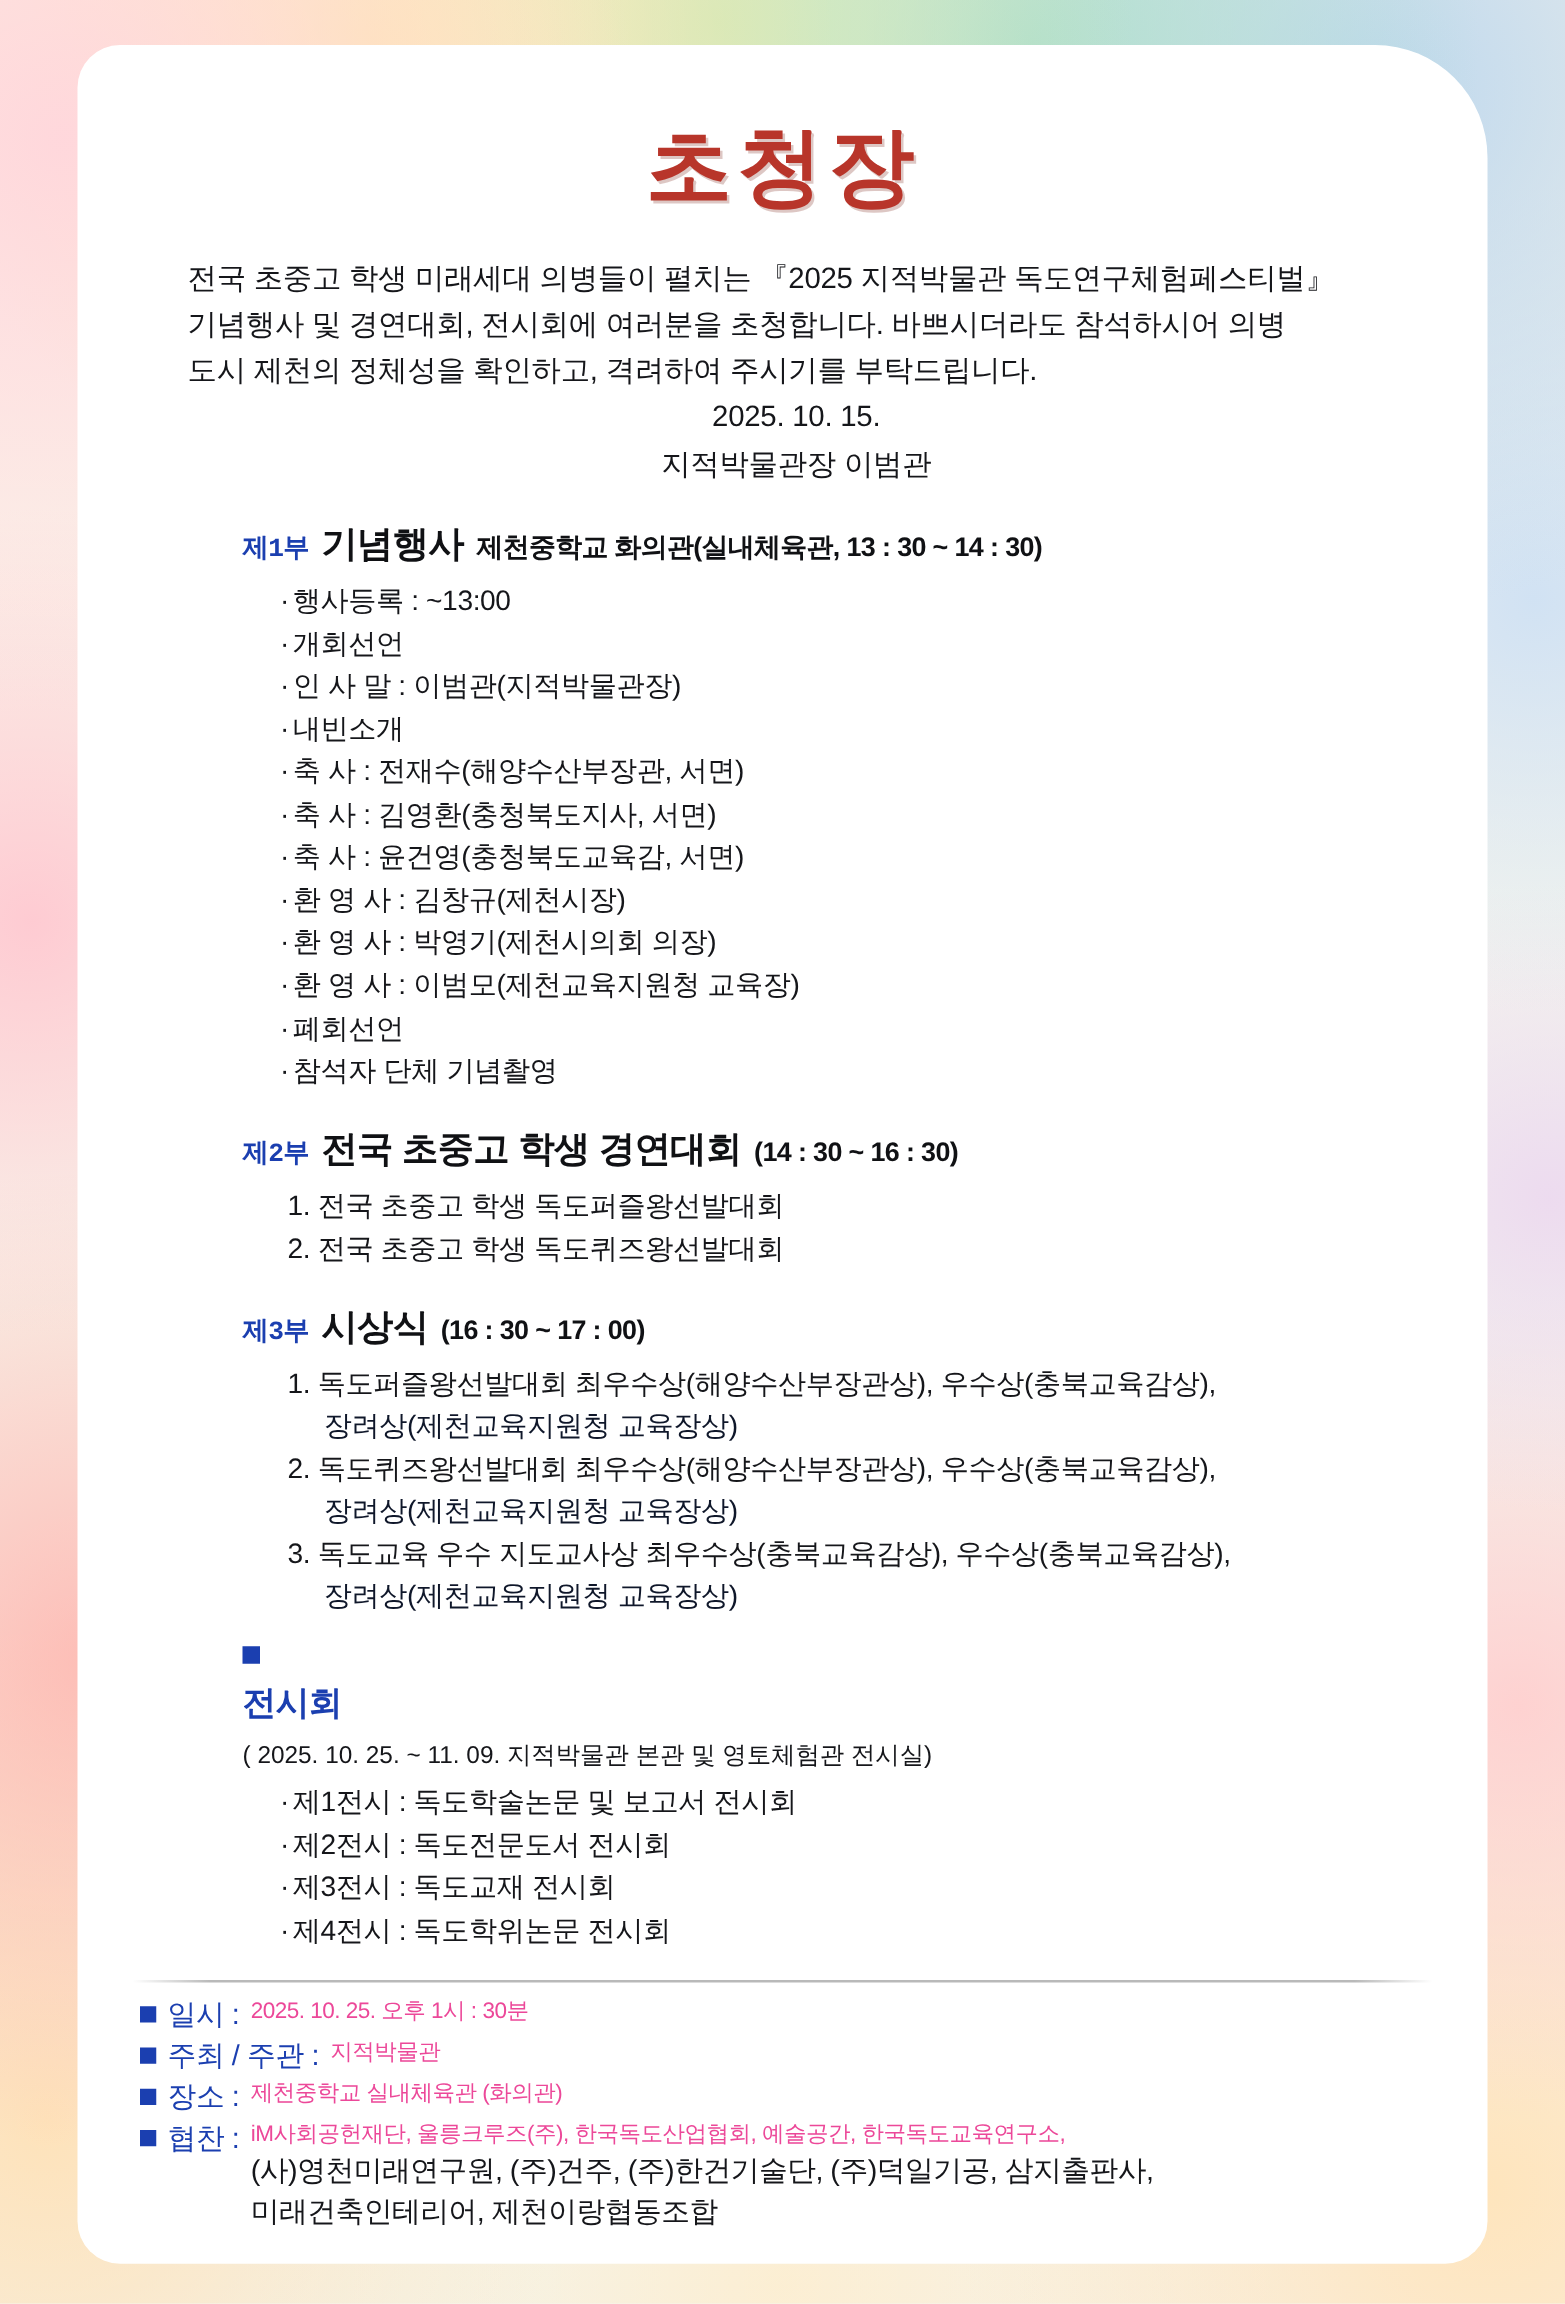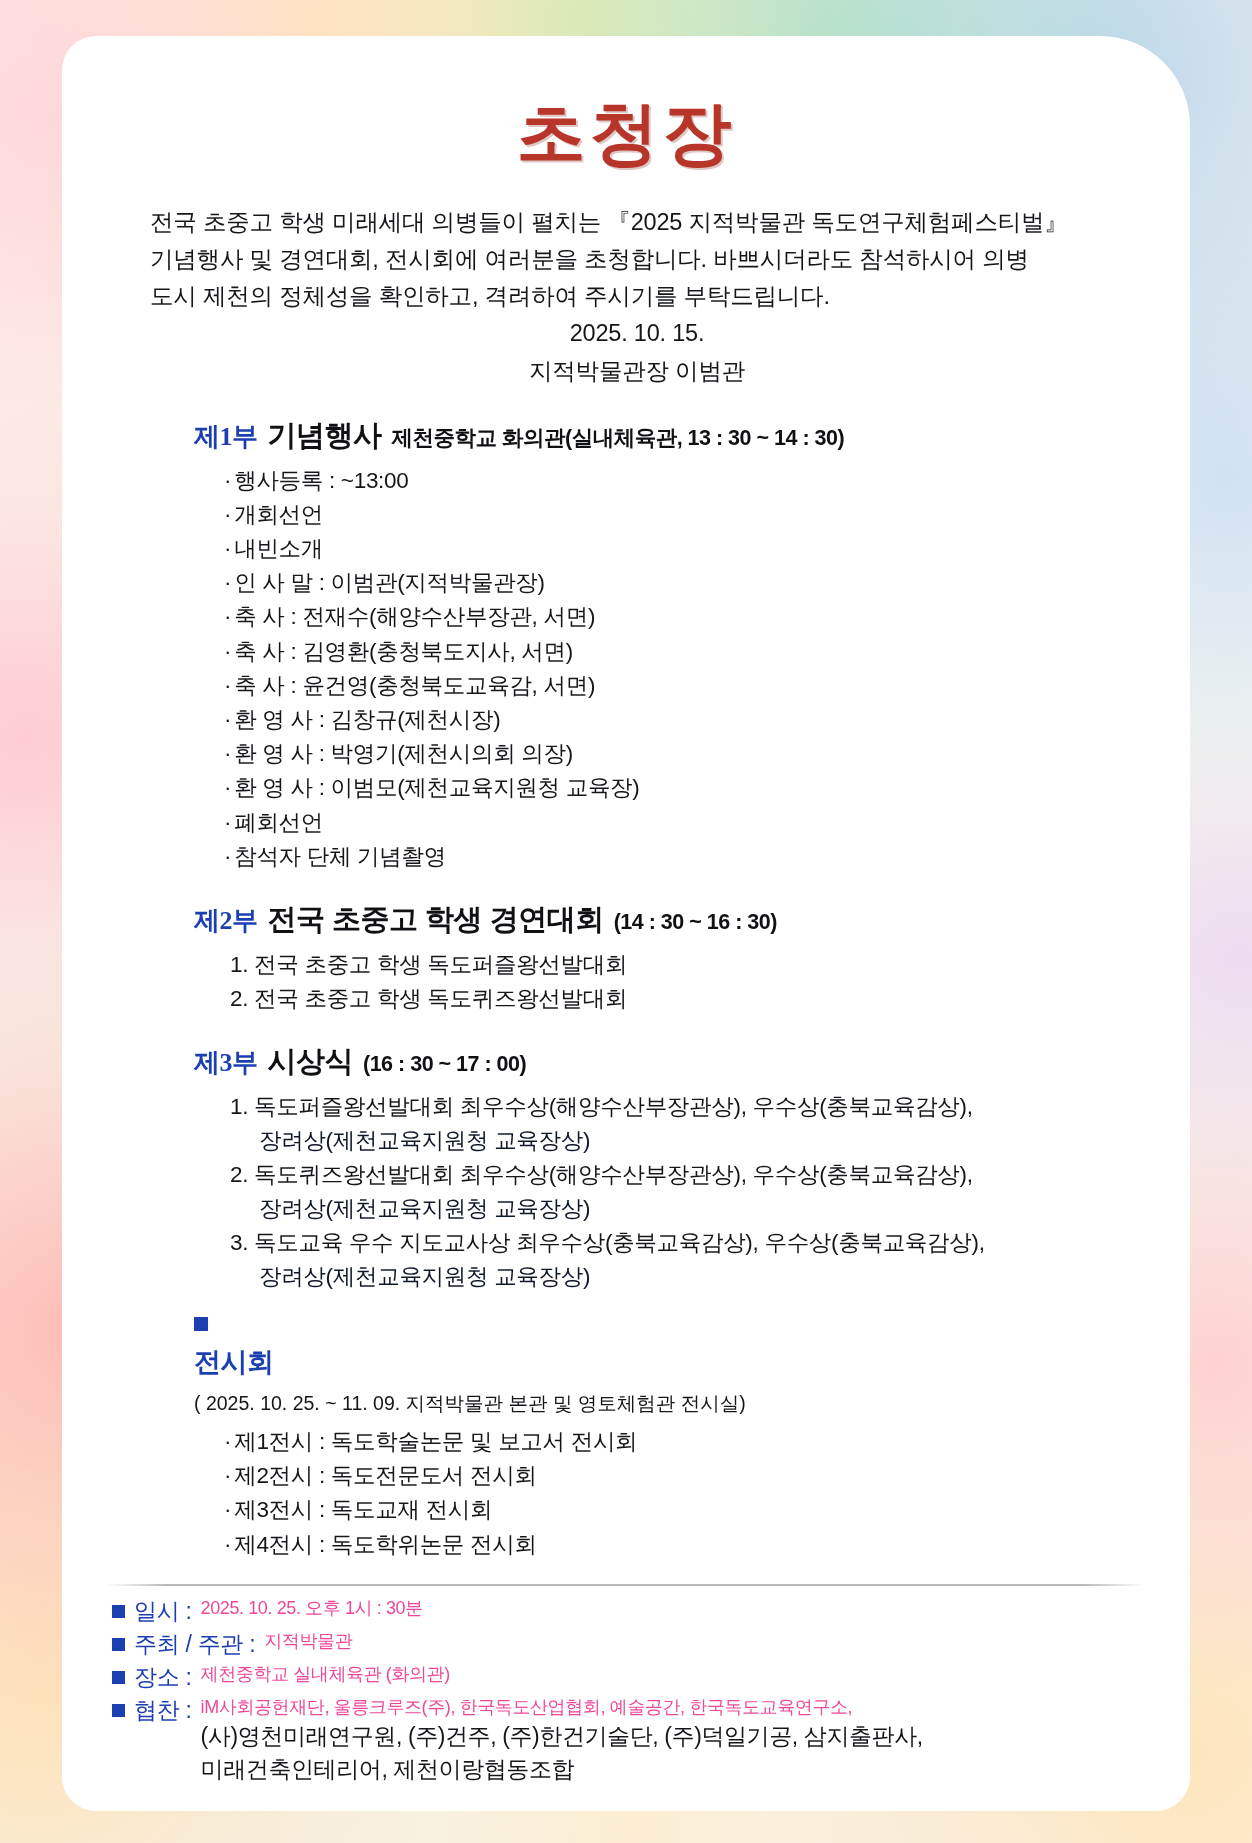--- a/index.html
+++ b/index.html
@@ -84,24 +84,24 @@
   
   .part {
     margin-top: 26px;
     padding-left: 88px;
     display: flex;
     align-items: baseline;
     gap: 10px;
     flex-wrap: nowrap;
   }
   .part-no {
-    font-size: 26px;
+    font-size: 21px;
     font-weight: bold;
     color: #1b3fb0;
-    font-family: Liberation Serif, serif;
+    font-family: Liberation Mono, monospace;
     letter-spacing: -0.5px;
   }
   .part-name {
     font-size: 29px;
     font-weight: bold;
     color: #101114;
     letter-spacing: -0.5px;
   }
   .part-meta {
     font-size: 21.5px;
@@ -234,22 +234,22 @@
       </div>
 
       <div class="part">
         <span class="part-no">제1부</span>
         <span class="part-name">기념행사</span>
         <span class="part-meta">제천중학교 화의관(실내체육관,  13 : 30 ~ 14 : 30)</span>
       </div>
       <div class="dot-list">
         <div class="dot-item"><span class="dot">·</span><span>행사등록 : ~13:00</span></div>
         <div class="dot-item"><span class="dot">·</span><span>개회선언</span></div>
+        <div class="dot-item"><span class="dot">·</span><span>인  사  말 : 이범관(지적박물관장)</span></div>
         <div class="dot-item"><span class="dot">·</span><span>내빈소개</span></div>
-        <div class="dot-item"><span class="dot">·</span><span>인  사  말 : 이범관(지적박물관장)</span></div>
         <div class="dot-item"><span class="dot">·</span><span>축        사 : 전재수(해양수산부장관, 서면)</span></div>
         <div class="dot-item"><span class="dot">·</span><span>축        사 : 김영환(충청북도지사, 서면)</span></div>
         <div class="dot-item"><span class="dot">·</span><span>축        사 : 윤건영(충청북도교육감, 서면)</span></div>
         <div class="dot-item"><span class="dot">·</span><span>환  영  사 : 김창규(제천시장)</span></div>
         <div class="dot-item"><span class="dot">·</span><span>환  영  사 : 박영기(제천시의회 의장)</span></div>
         <div class="dot-item"><span class="dot">·</span><span>환  영  사 : 이범모(제천교육지원청 교육장)</span></div>
         <div class="dot-item"><span class="dot">·</span><span>폐회선언</span></div>
         <div class="dot-item"><span class="dot">·</span><span>참석자 단체 기념촬영</span></div>
       </div>
 

